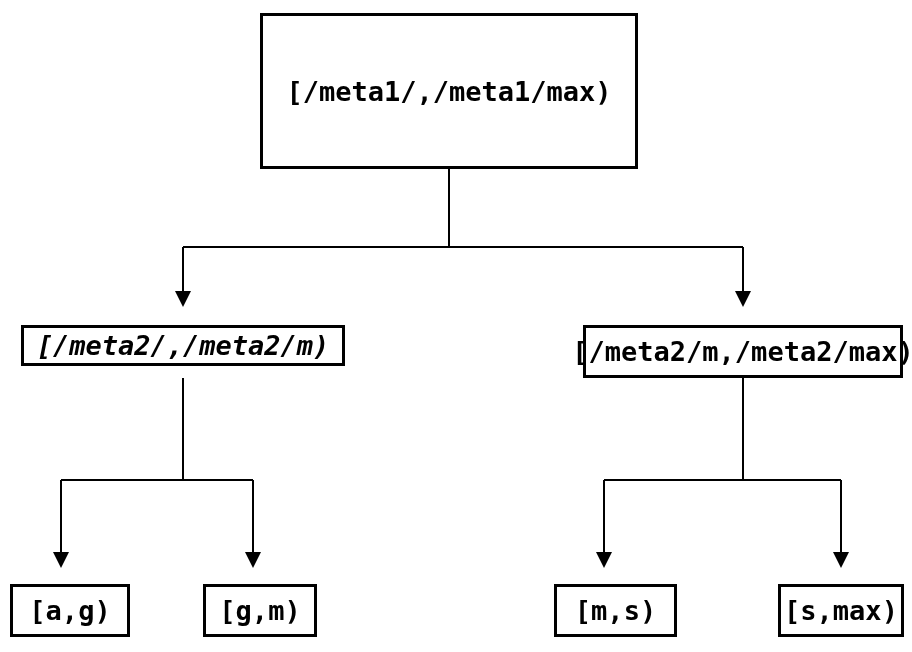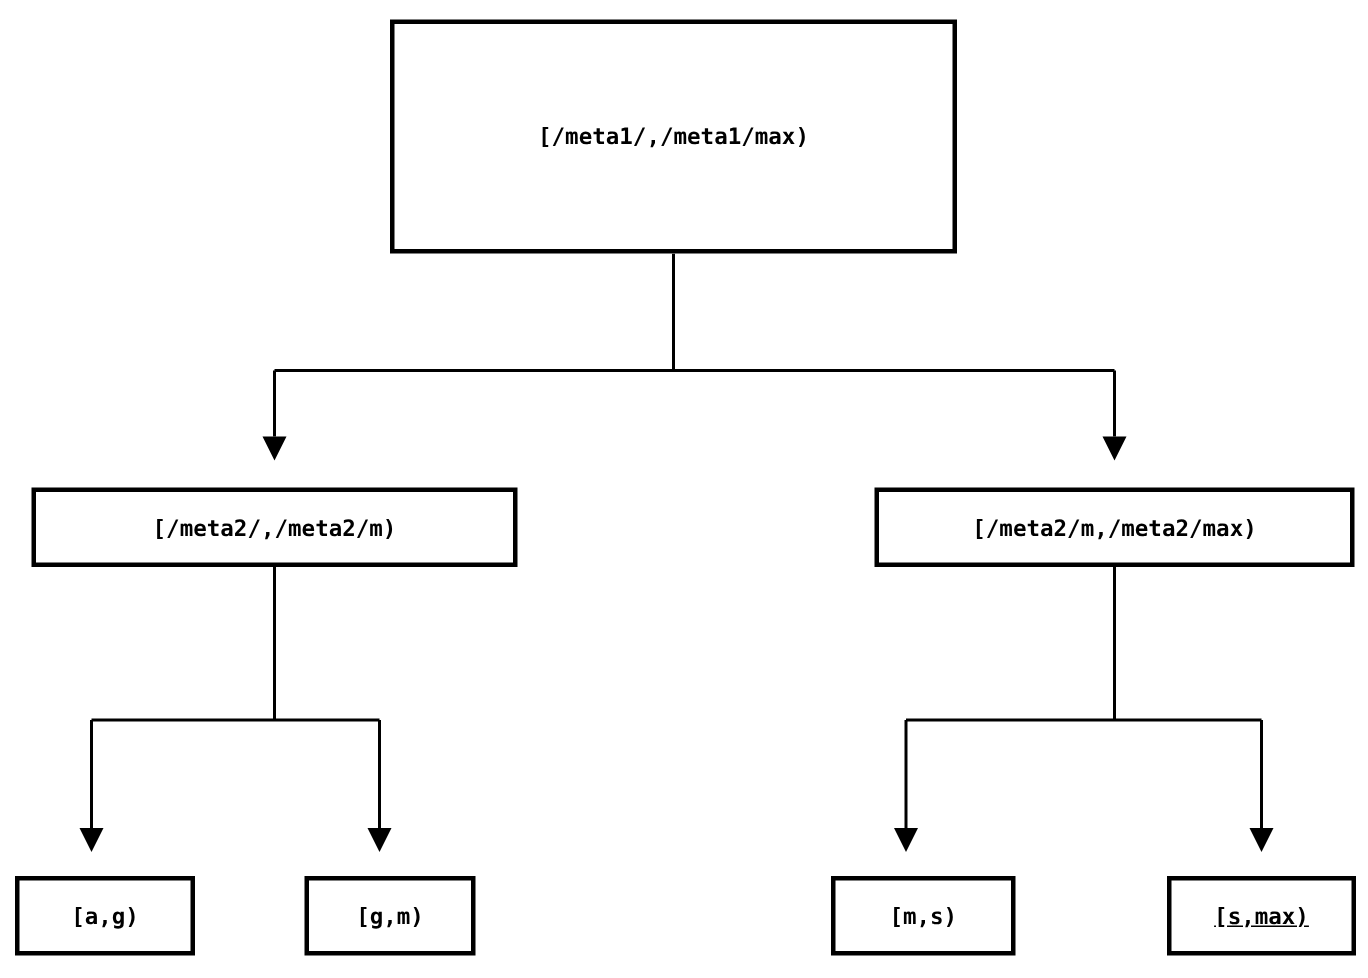--- a/index.html
+++ b/index.html
@@ -21,21 +21,21 @@
     font-family: "DejaVu Sans Mono", "Liberation Mono", monospace;
   }
   .node {
     position: absolute;
     box-sizing: border-box;
     border: 3px solid var(--line);
     background: var(--box_fill);
     display: flex;
     align-items: center;
     justify-content: center;
-    font-size: 15px;
+    font-size: 27px;
     font-weight: bold;
     color: var(--text);
     white-space: pre;
   }
   .edges {
     position: absolute;
     left: 0; top: 0;
     width: 912px; height: 652px;
     pointer-events: none;
   }
@@ -75,37 +75,37 @@
     <path d="M604 480 L604 552"></path>
     <path d="M841 480 L841 552"></path>
     <polygon points="596,552 612,552 604,568"></polygon>
     <polygon points="833,552 849,552 841,568"></polygon>
   </svg>
 
   <div class="node" style="left:260px; top:13px; width:378px; height:156px;">
     <span>[/meta1/,/meta1/max)</span>
   </div>
 
-  <div class="node" style="left:21px; top:325px; width:324px; height:53px;">
+  <div class="node" style="left:21px; top:325px; width:324px; height:41px;font-style:italic;">
     <span>[/meta2/,/meta2/m)</span>
   </div>
 
   <div class="node" style="left:583px; top:325px; width:320px; height:53px;">
     <span>[/meta2/m,/meta2/max)</span>
   </div>
 
   <div class="node" style="left:10px; top:584px; width:120px; height:53px;">
     <span>[a,g)</span>
   </div>
 
   <div class="node" style="left:203px; top:584px; width:114px; height:53px;">
     <span>[g,m)</span>
   </div>
 
   <div class="node" style="left:554px; top:584px; width:123px; height:53px;">
     <span>[m,s)</span>
   </div>
 
-  <div class="node" style="left:778px; top:584px; width:126px; height:53px;text-decoration:underline;">
+  <div class="node" style="left:778px; top:584px; width:126px; height:53px;">
     <span>[s,max)</span>
   </div>
 
 </div>
 
 </body></html>

